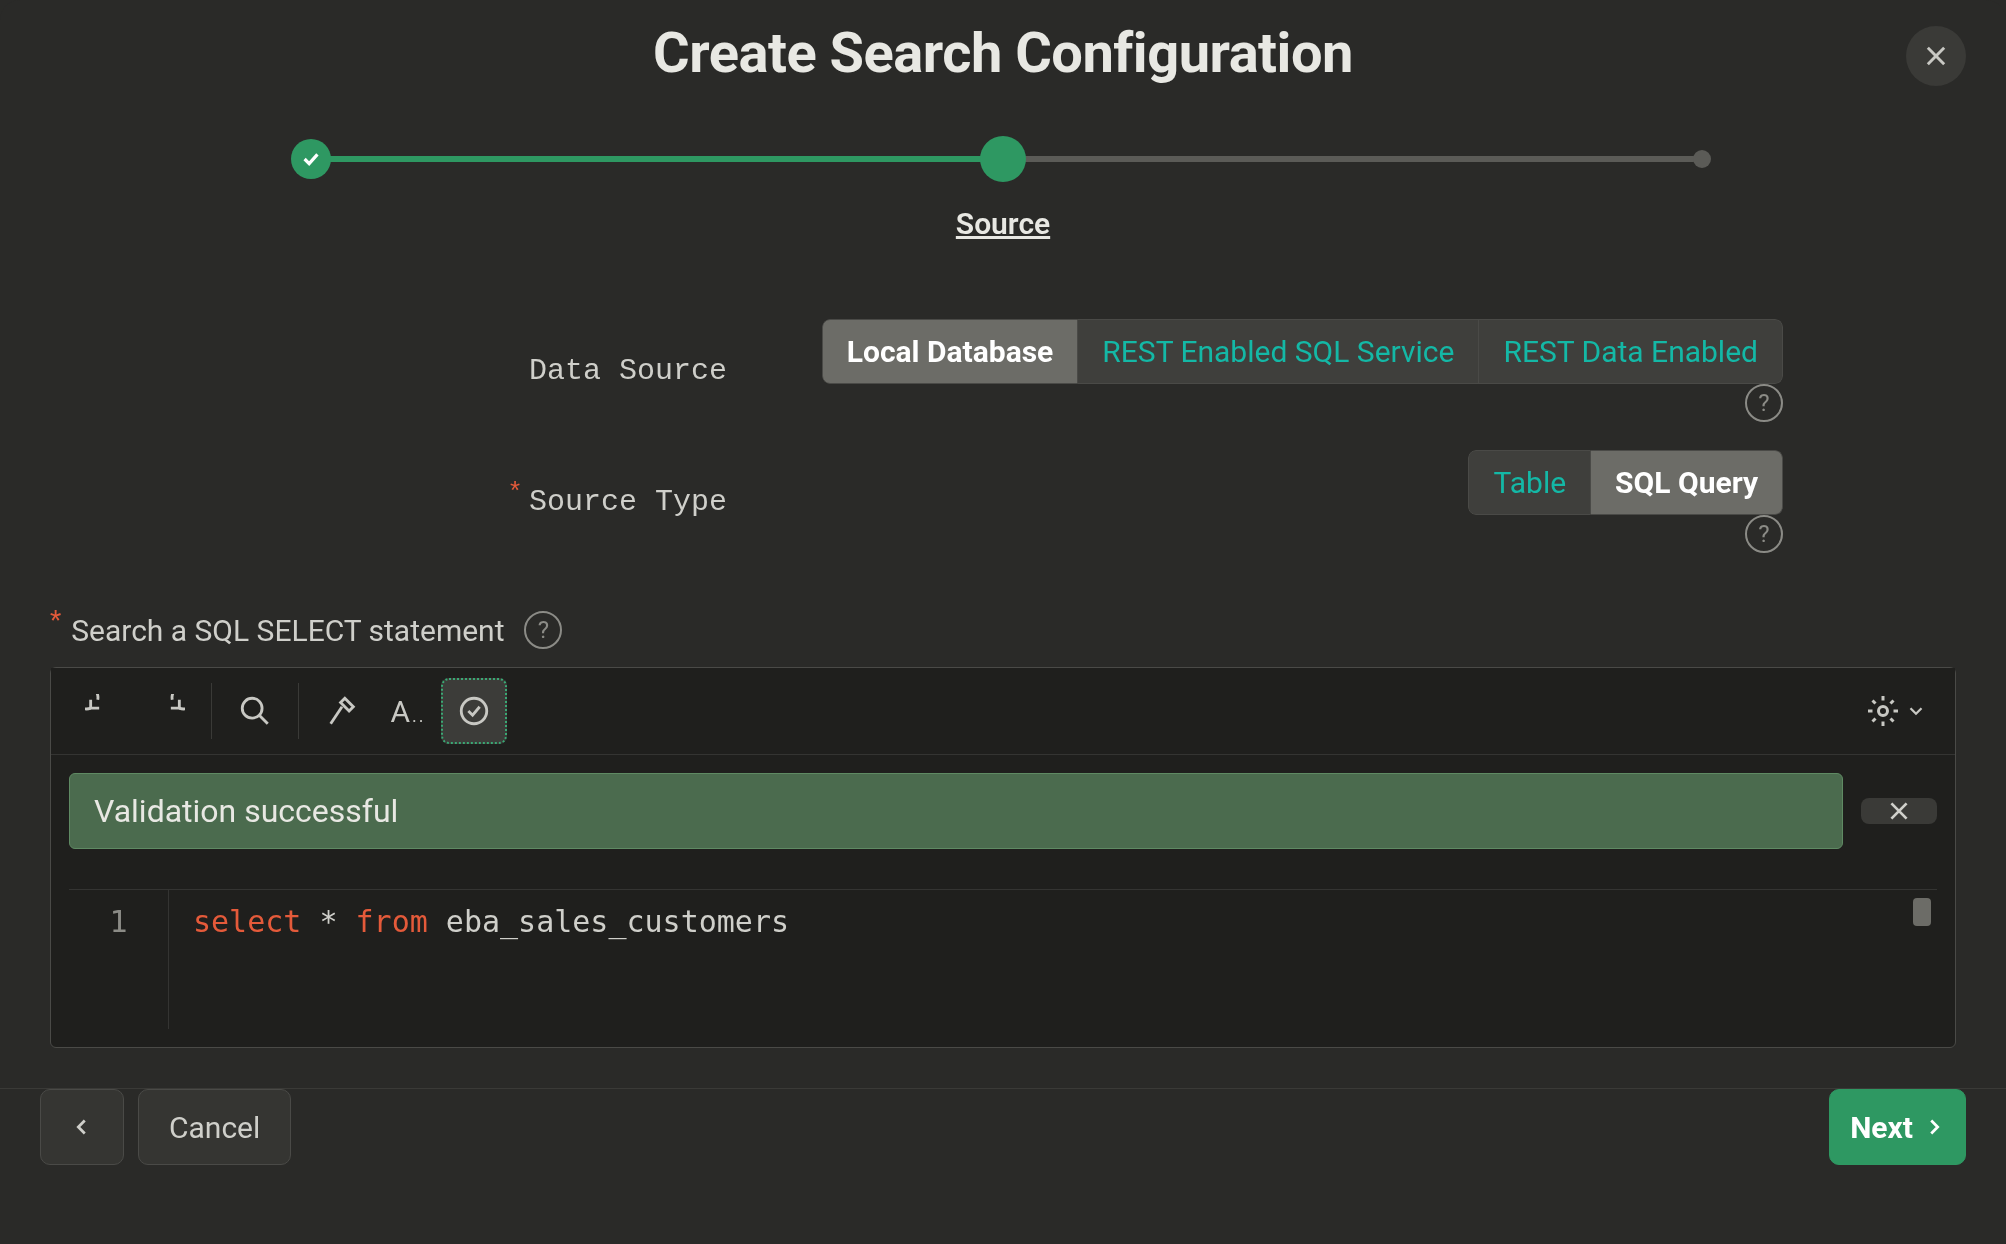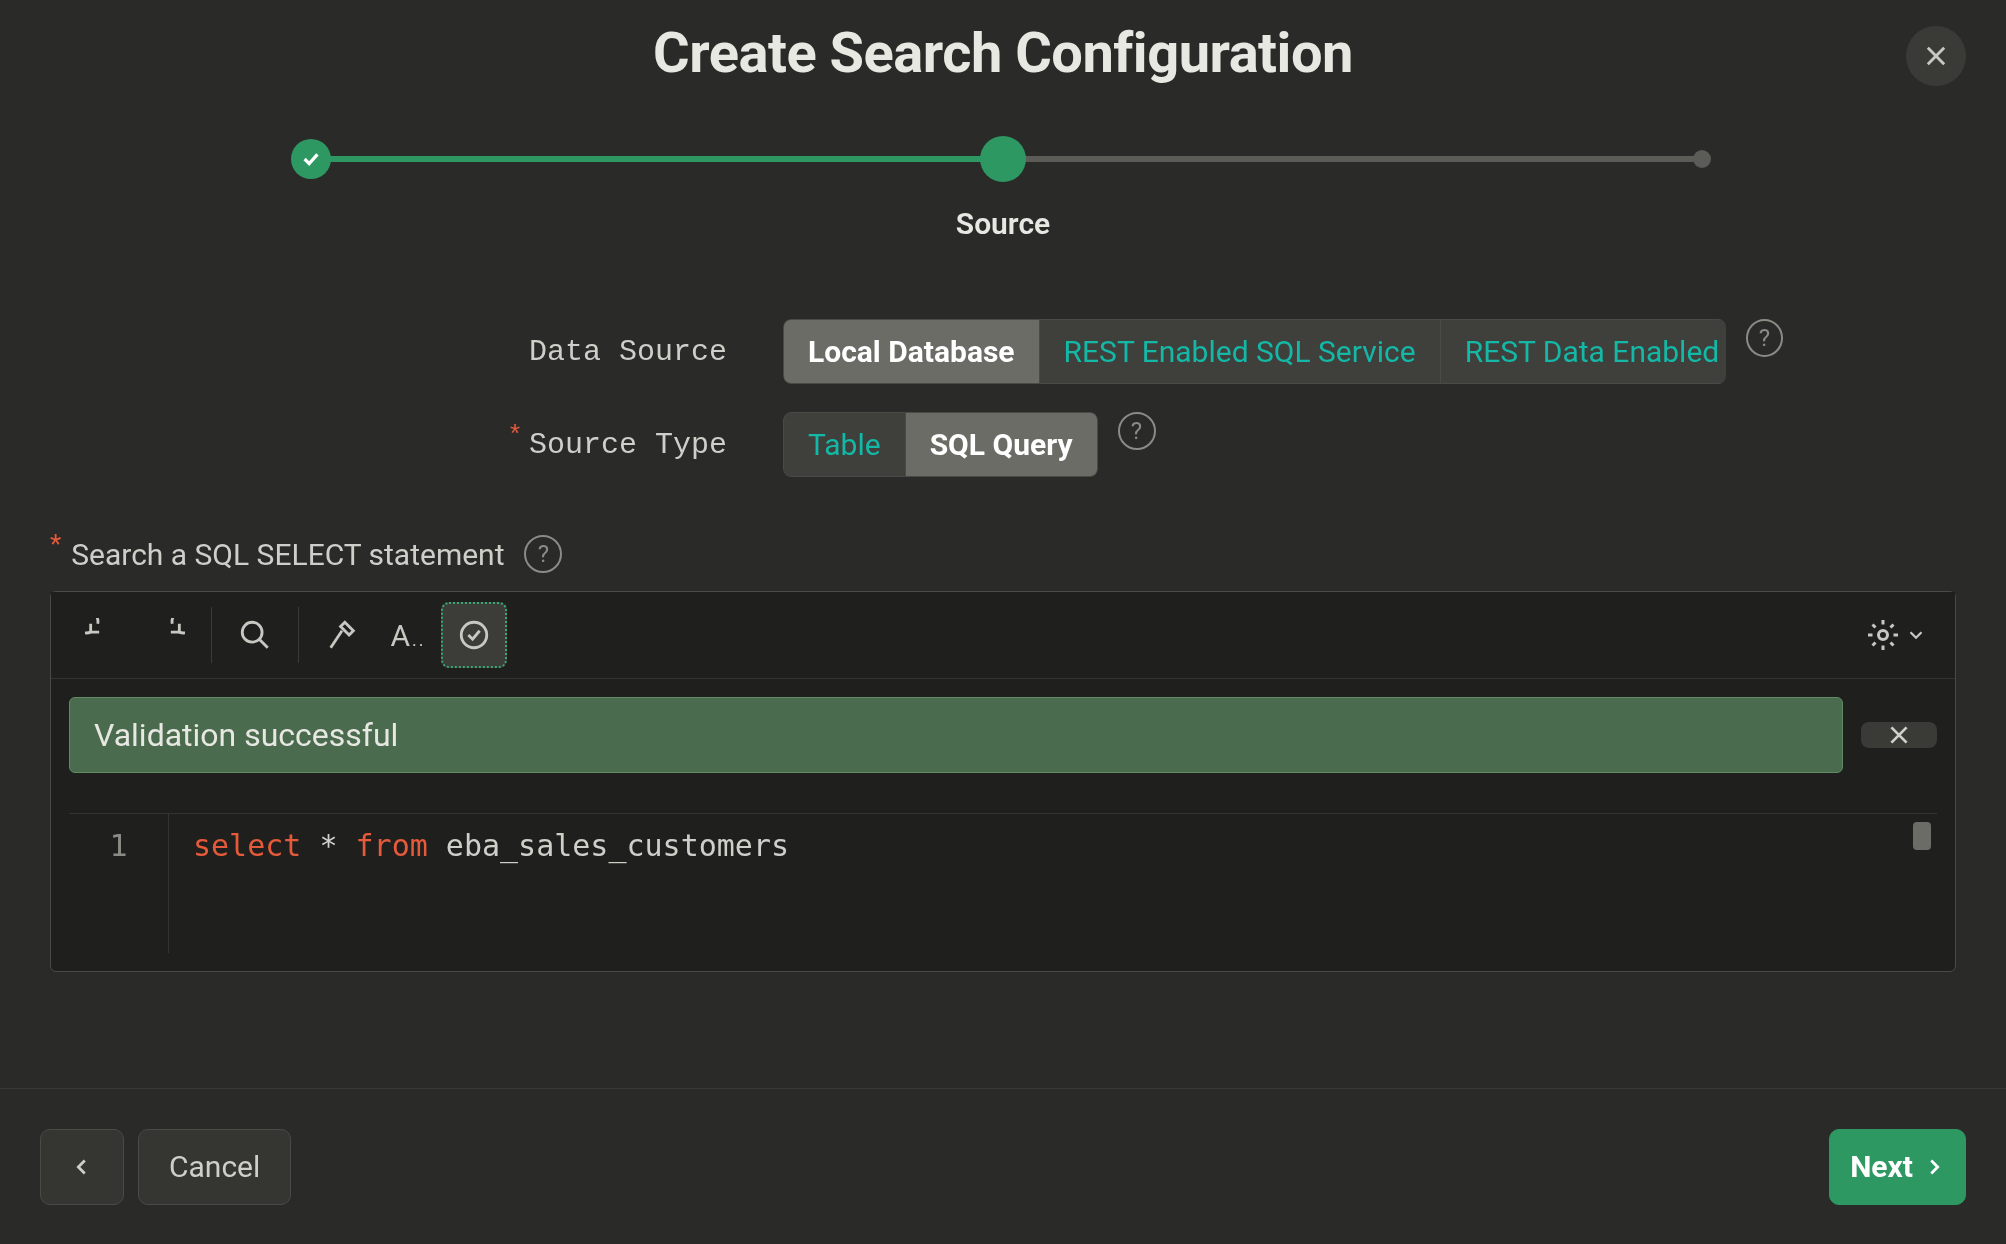--- a/index.html
+++ b/index.html
@@ -92,20 +92,21 @@
   .step-node.future {
     background:#5b5b57;
     width:18px; height:18px; top:14px;
   }
   .step-label {
     margin-top: 24px;
     text-align: center;
     font-size: 30px;
     font-weight: 600;
     color: #e8e8e3;
+    text-decoration: underline;
   }
 
   
   .form-rows { margin-top: 78px; }
   .form-row {
     display: flex;
     align-items: center;
     justify-content: center;
     margin-bottom: 28px;
   }
@@ -153,21 +154,21 @@
     border-radius: 50%;
     border: 2px solid #8b8b86;
     color: #8b8b86;
     display: inline-flex;
     align-items: center;
     justify-content: center;
     font-size: 24px;
     margin-left: 20px;
     cursor: pointer;
   }
-  .row-right { display: flex; align-items: flex-start; width: 1000px; }
+  .row-right { display: flex; align-items: flex-end; width: 1000px; flex-direction: column; }
 
   
   .sql-block {
     margin: 30px 50px 0 50px;
   }
   .sql-label-row {
     display: flex;
     align-items: center;
     font-size: 30px;
     color: #cfcfca;
@@ -278,21 +279,20 @@
   }
 
   
   .footer {
     position: absolute;
     left: 0; right: 0; bottom: 0;
     height: 156px;
     border-top: 1px solid #3a3a37;
     background: #2a2a28;
     display:flex;
-    align-items:center;
     padding: 0 40px;
   }
   .btn {
     height: 76px;
     border-radius: 10px;
     border: 1px solid #4a4a47;
     background: #353532;
     color: #cfcfca;
     font-size: 30px;
     display:inline-flex;

